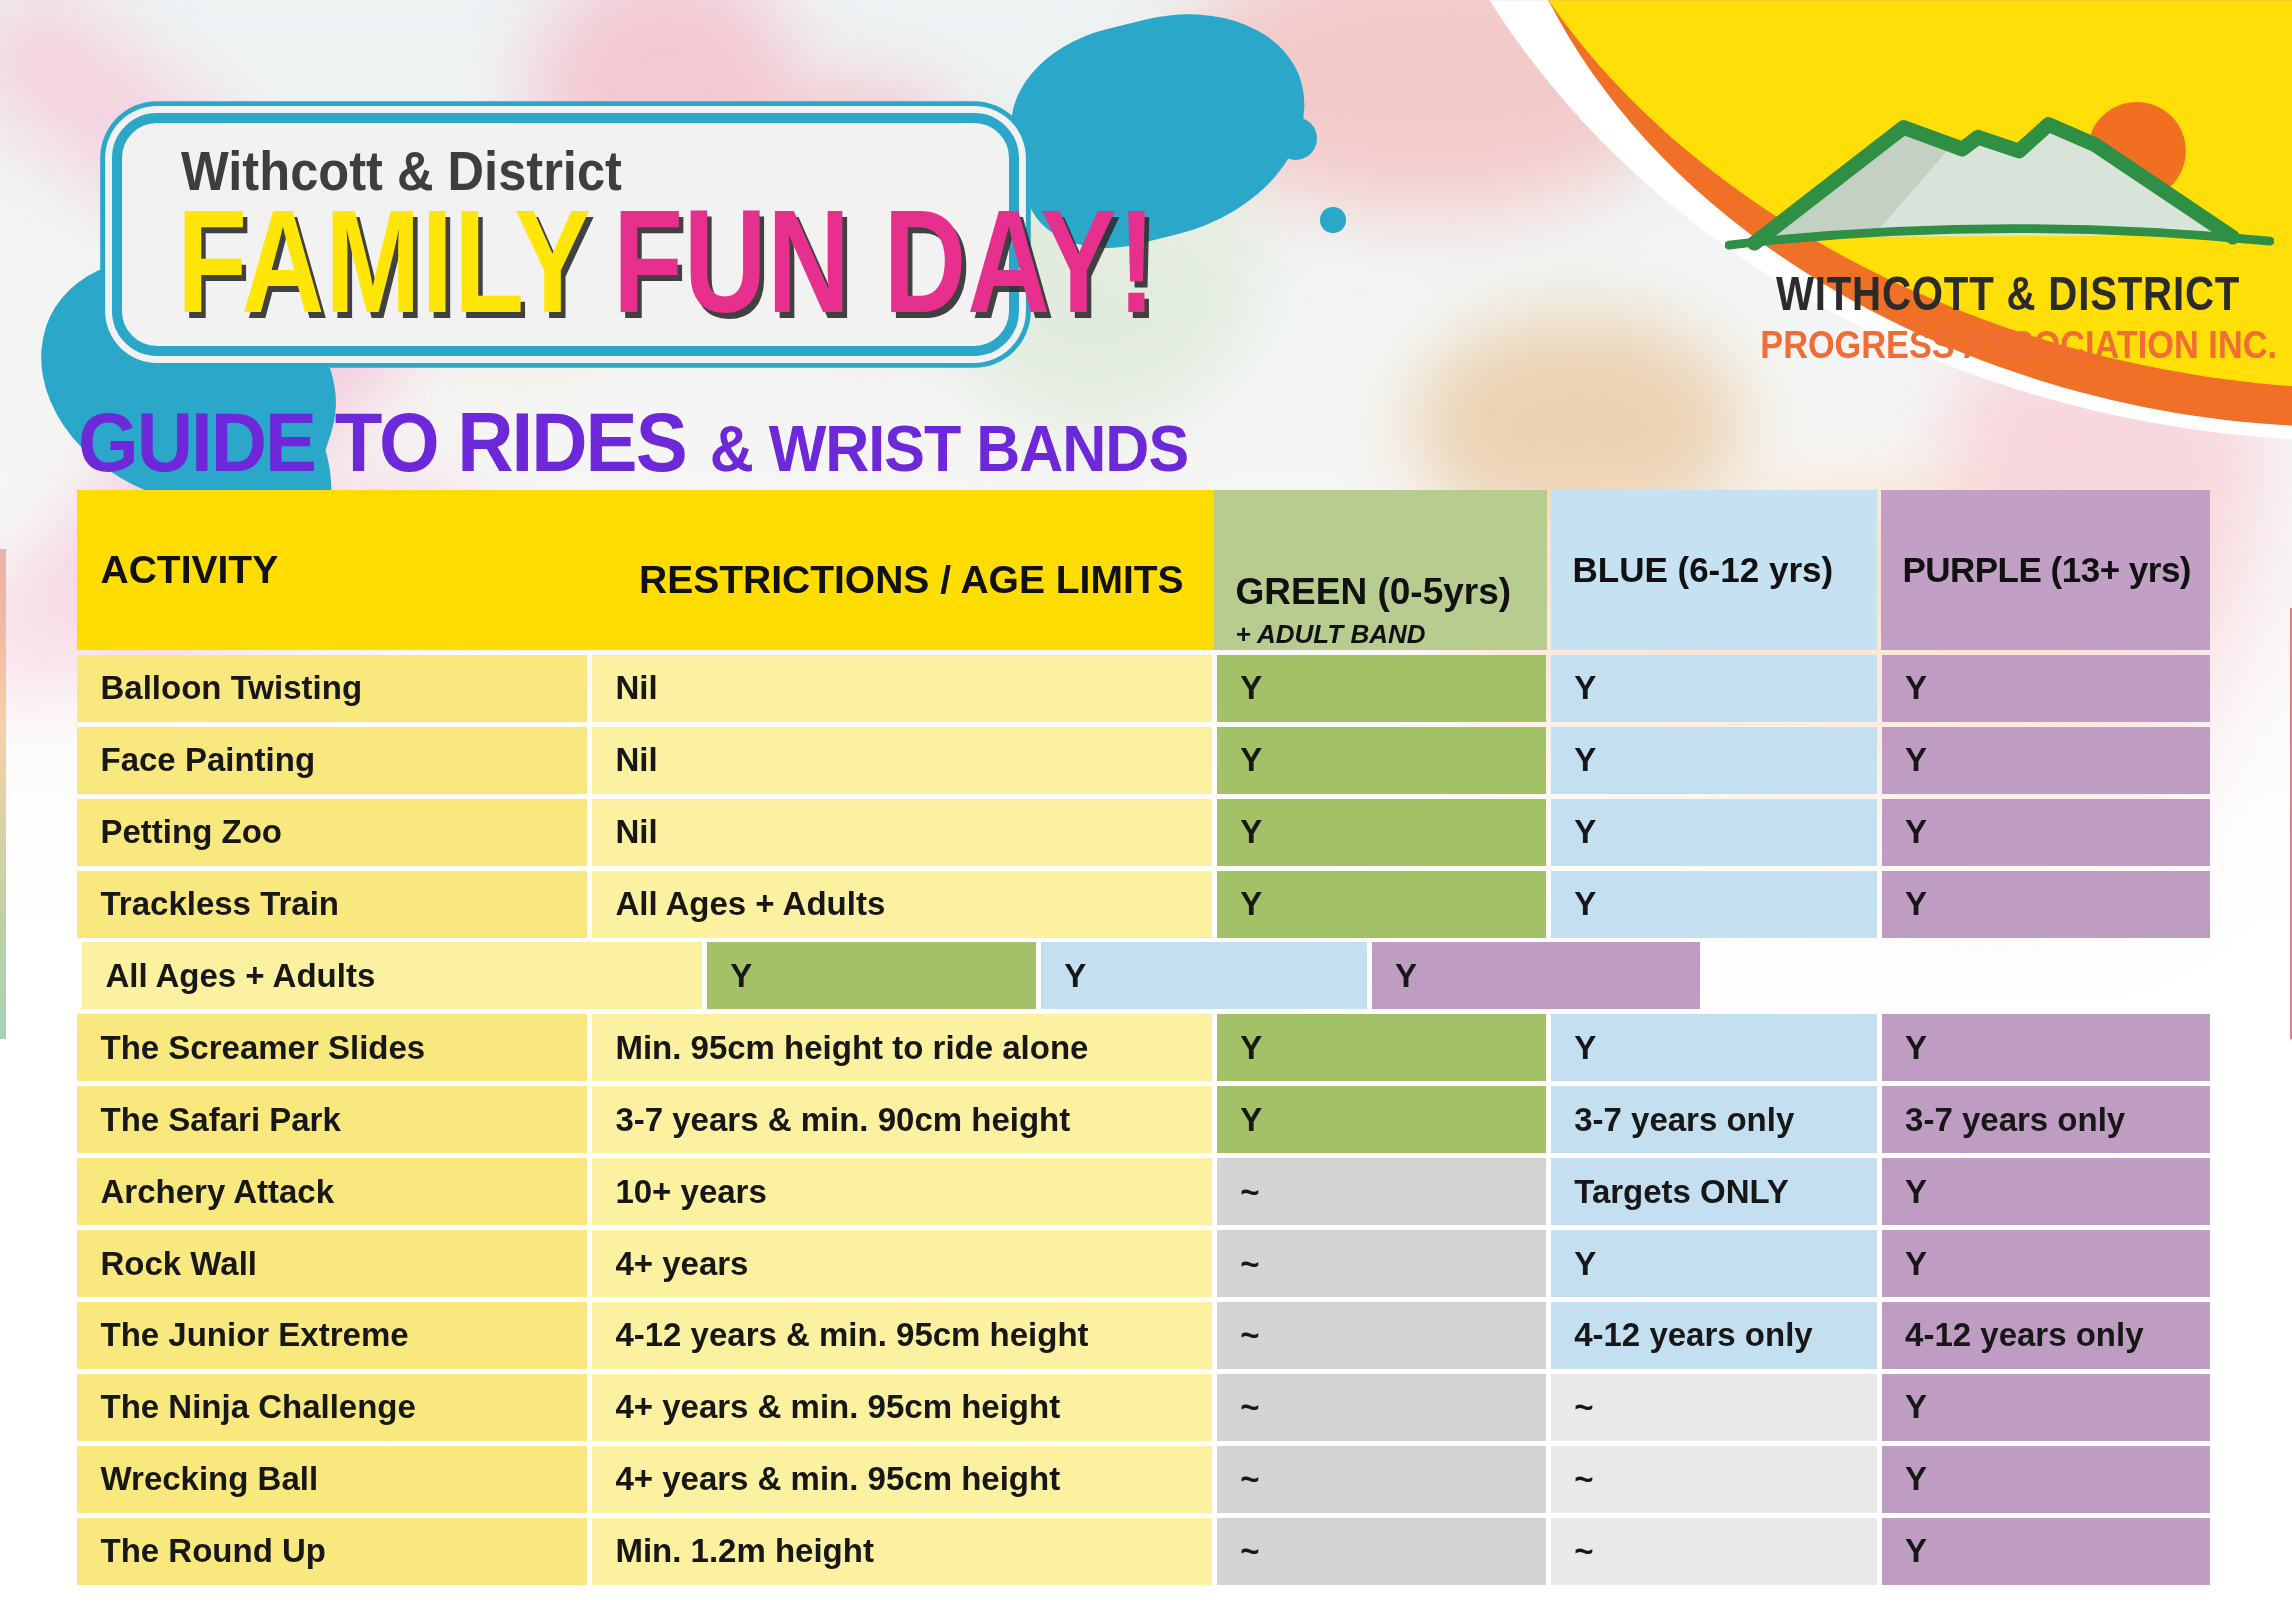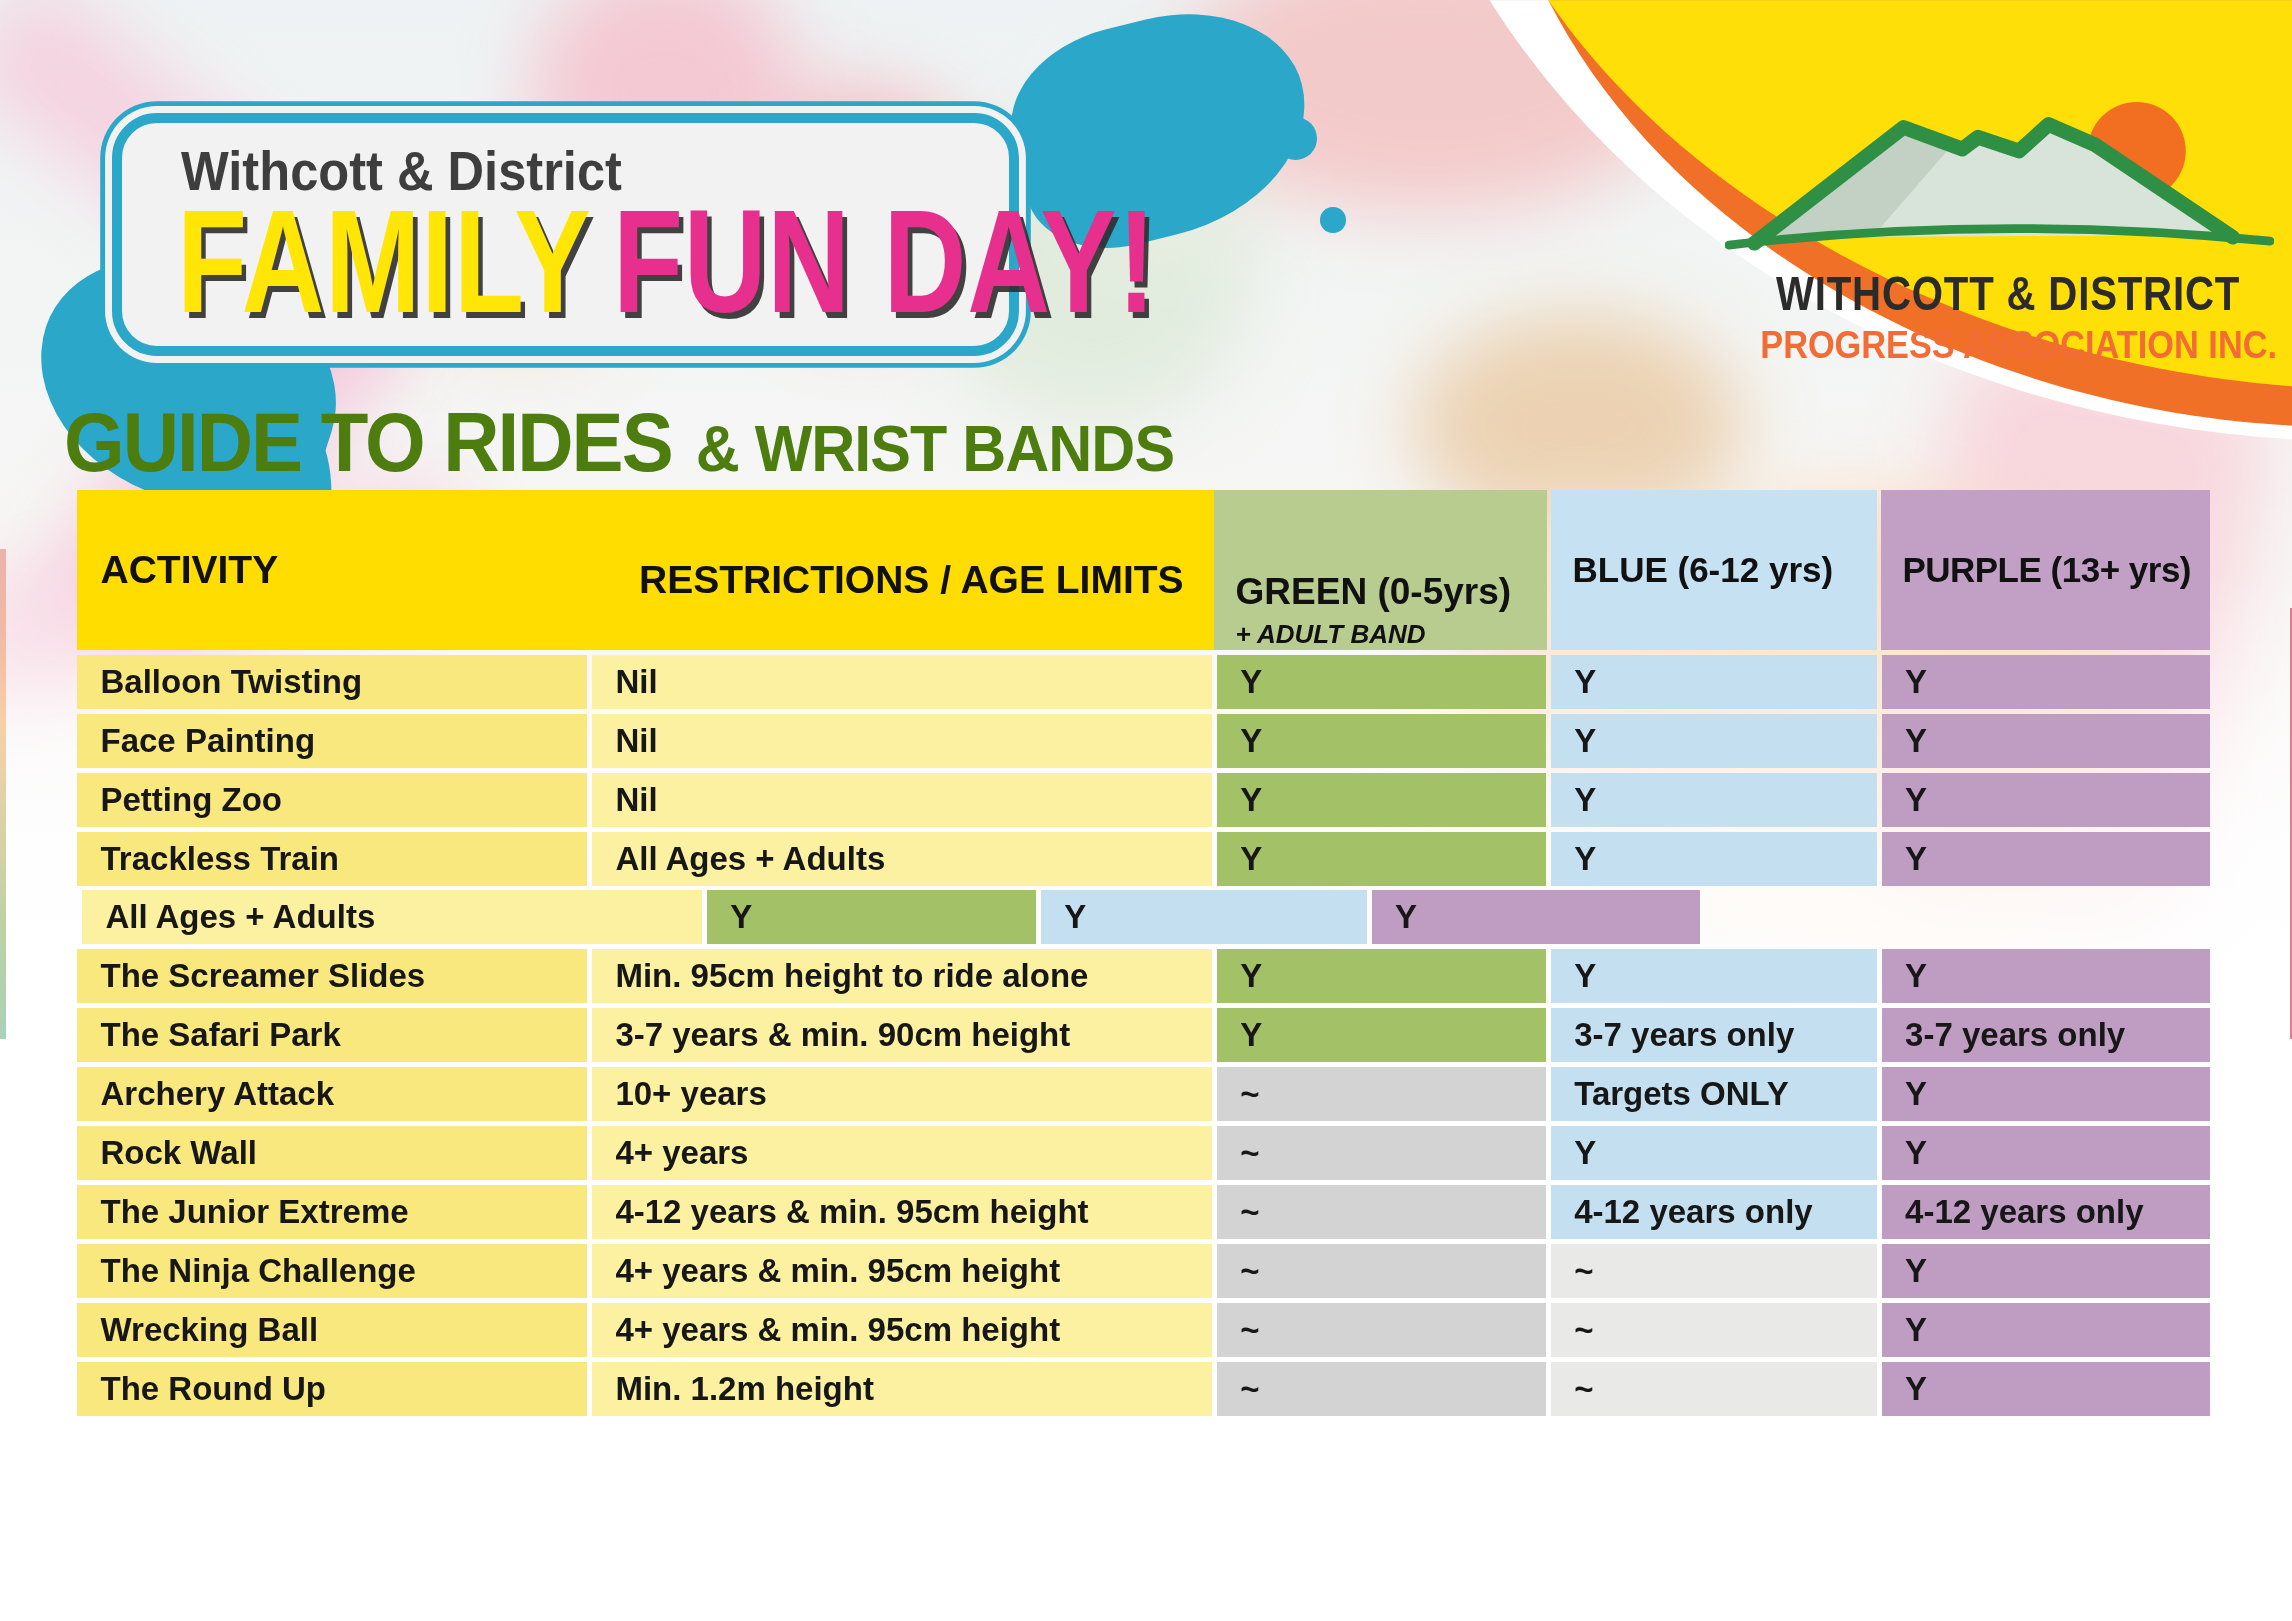--- a/index.html
+++ b/index.html
@@ -51,36 +51,36 @@
   .ffd-box{position:absolute;left:29px;top:35px;width:887px;height:223px;background:#f2f2f2;
     border:10.8px solid #2aa7c9;border-radius:45px;
     box-shadow:0 0 0 6.9px #f2f2f2,0 0 0 11.8px #2aa7c9;}
   .ffd-line1{position:absolute;left:98px;top:61px;font-size:55px;font-weight:bold;color:#3e3e3e;
     transform:scaleX(.92);transform-origin:left;white-space:nowrap;}
   .ffd-line2{position:absolute;left:94px;top:110px;font-size:147px;font-weight:bold;line-height:1;
     transform:scaleX(.78);transform-origin:left;white-space:nowrap;letter-spacing:1px;}
   .ffd-word1{color:#ffe607;text-shadow:5.9px 5.9px 0 rgba(45,45,45,.9);}
   .ffd-word2{color:#e7308e;text-shadow:5.9px 5.9px 0 rgba(45,45,45,.9);margin-left:27.4px;}
   
-  .guide{position:absolute;left:64px;top:400px;white-space:nowrap;color:#4d7c0f;}
+  .guide{position:absolute;left:78px;top:400px;white-space:nowrap;color:#6d28d9;}
   .guide-main{font-size:78px;font-weight:bold;letter-spacing:-2px;display:inline-block;transform:scaleY(1.06);transform-origin:bottom;}
   .guide-sub{font-size:61px;font-weight:bold;letter-spacing:-1px;margin-left:19.6px;display:inline-block;transform:scaleY(1.06);transform-origin:bottom;}
   
   .rides-table{position:absolute;left:77px;top:490px;width:2134px;}
   .thead{display:flex;height:160px;font-weight:bold;color:#111;}
   .th{display:flex;align-items:center;}
   .th-yellow{width:1137px;background:var(--headerYellow);}
   .th-activity{width:515px;padding-left:23.5px;font-size:39px;}
   .th-restrict{padding-left:23.5px;font-size:39px;margin-top:20px;}
   .th-green{width:333px;background:var(--greenHeader);flex-direction:column;align-items:flex-start;justify-content:flex-end;padding-left:21.6px;box-sizing:border-box;}
   .th-green-main{font-size:37px;}
   .th-green-sub{font-size:26px;font-style:italic;margin-top:5.9px;}
   .th-blue{width:326px;background:var(--blueHeader);margin-left:3.9px;padding-left:21.6px;box-sizing:border-box;font-size:35px;}
   .th-purple{width:329px;background:var(--purpleHeader);margin-left:3.9px;padding-left:21.6px;box-sizing:border-box;font-size:35px;letter-spacing:-0.5px;}
-  .trow{display:flex;height:54px;margin-top:4.9px;}
+  .trow{display:flex;height:67px;margin-top:4.9px;}
   .td{display:flex;align-items:center;padding-left:23.5px;box-sizing:border-box;
     font-size:33px;font-weight:bold;color:#171717;white-space:nowrap;}
   .c-activity{width:510px;background:var(--activityCell);}
   .c-restrict{width:620px;margin-left:4.9px;background:var(--restrictCell);}
   .c-g{width:329px;margin-left:4.9px;}
   .c-b{width:326px;margin-left:4.9px;}
   .c-p{width:328px;margin-left:4.9px;}
   .bg-green{background:var(--greenCell);}
   .bg-blue{background:var(--blueCell);}
   .bg-purple{background:var(--purpleCell);}

